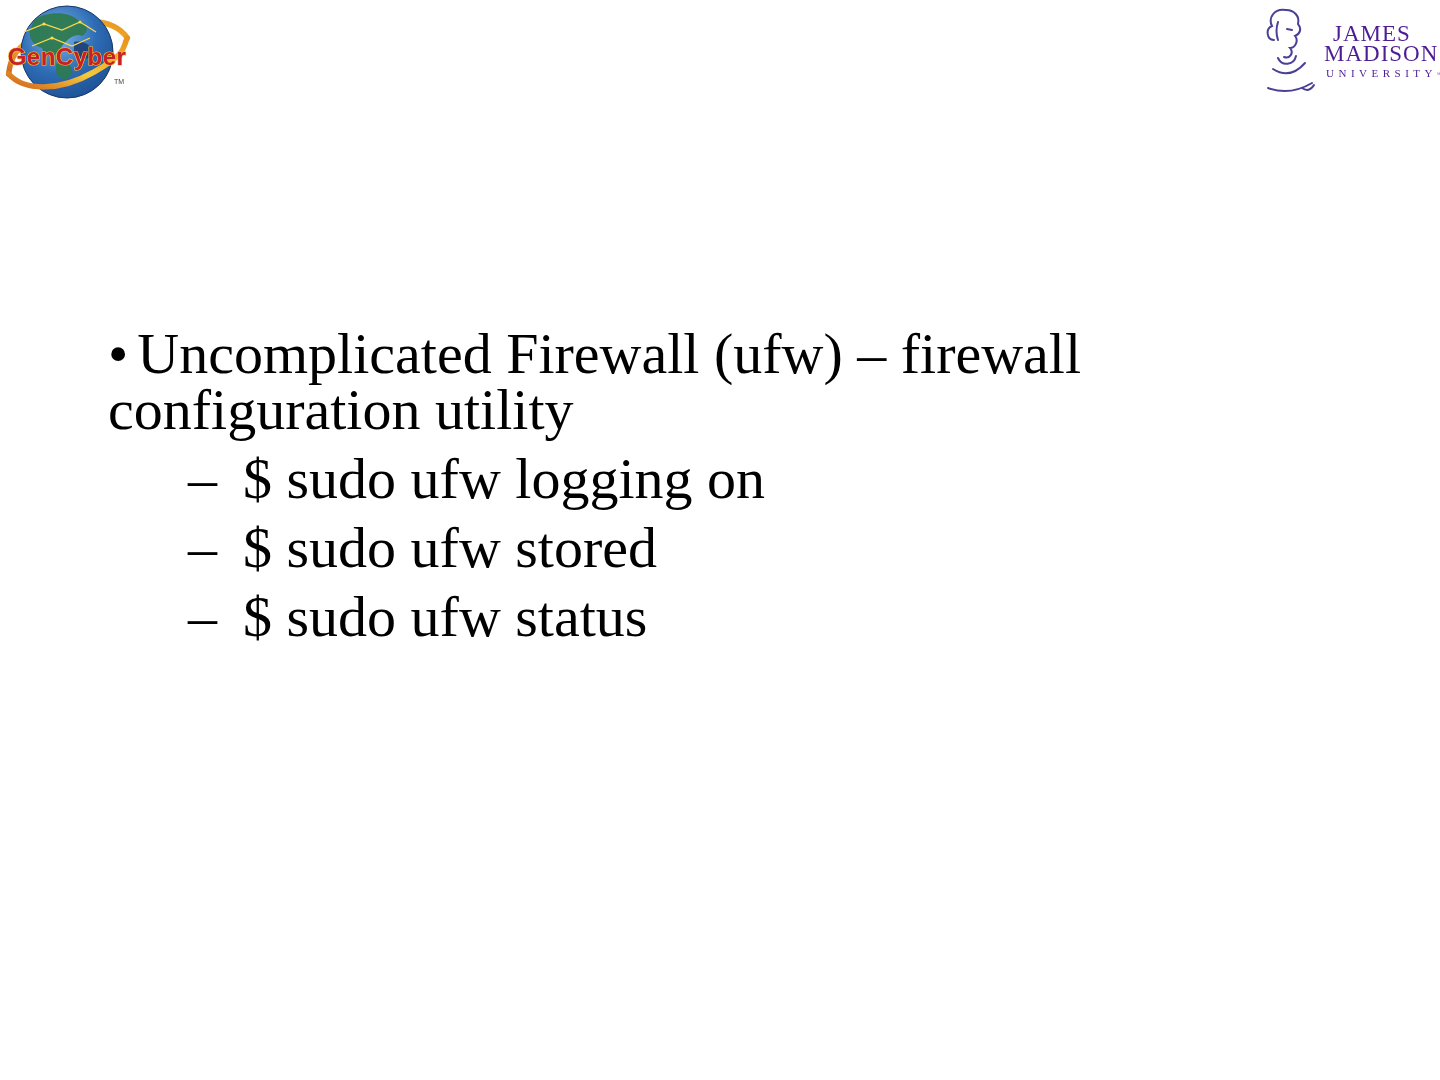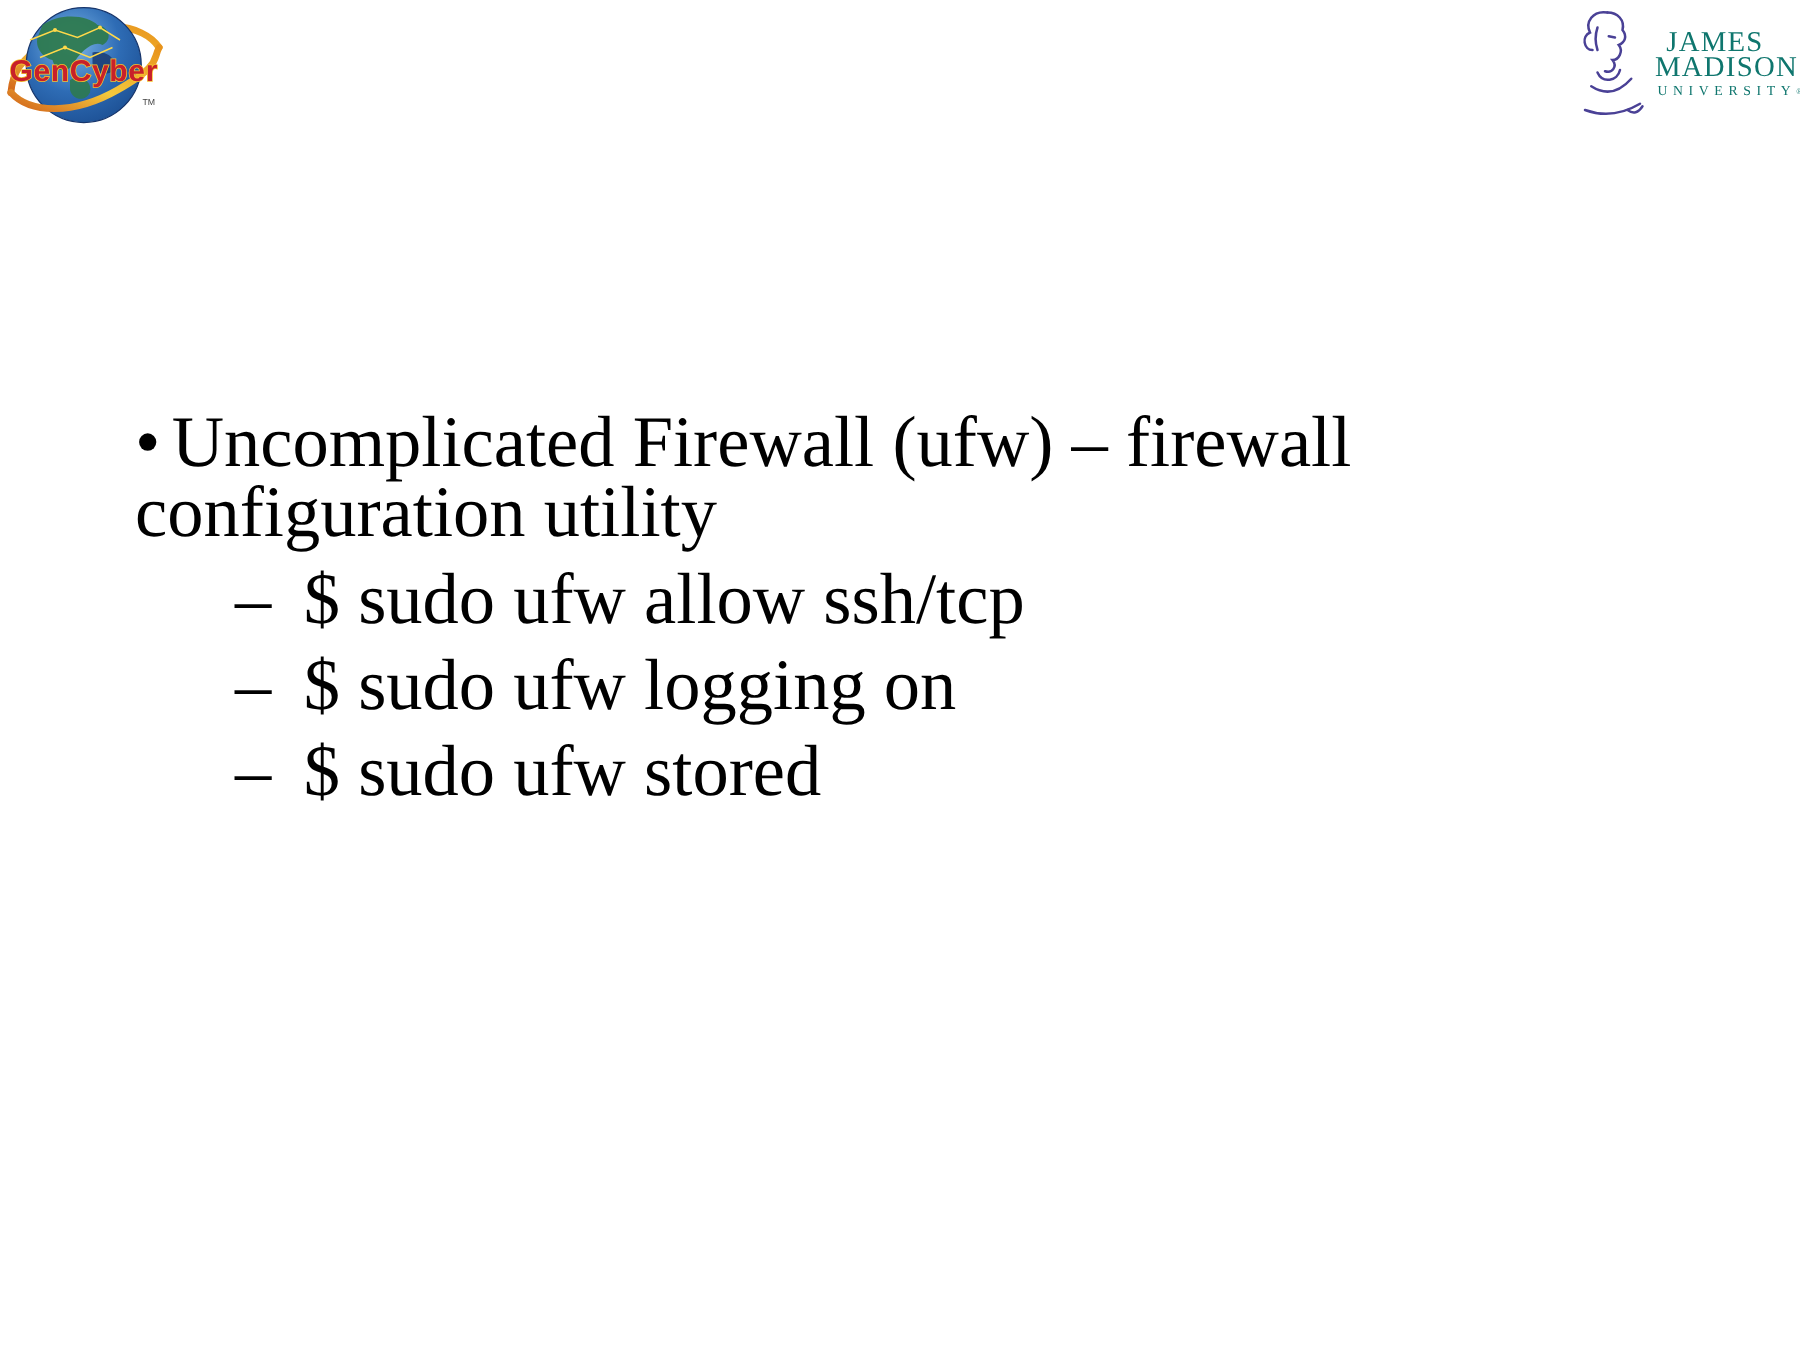--- a/index.html
+++ b/index.html
@@ -71,21 +71,21 @@
     font-size: 7px;
   }
 
   
   .jmu-logo {
     position: absolute;
     left: 1260px;
     top: 2px;
     width: 180px;
     height: 104px;
-    color: #0f766e;
+    color: #4c1d95;
     display: flex;
     align-items: flex-start;
   }
   .jmu-portrait { flex: 0 0 auto; }
   .jmu-text {
     margin-top: 22px;
     margin-left: 2px;
     white-space: nowrap;
   }
   .jmu-l1 {
@@ -167,18 +167,18 @@
     <div class="jmu-text">
       <div class="jmu-l1">JAMES</div>
       <div class="jmu-l2">MADISON</div>
       <div class="jmu-l3"><span>UNIVERSITY</span><span class="jmu-reg">®</span></div>
     </div>
   </div>
 
 
   <div class="content">
     <div class="line lvl1"><span class="marker">•</span><span>Uncomplicated Firewall (ufw) – firewall configuration utility</span></div>
-    <div class="line lvl2"><span class="marker">–</span><span>$ sudo ufw allow ssh/tcp</span></div>
     <div class="line lvl2"><span class="marker">–</span><span>$ sudo ufw logging on</span></div>
     <div class="line lvl2"><span class="marker">–</span><span>$ sudo ufw stored</span></div>
+    <div class="line lvl2"><span class="marker">–</span><span>$ sudo ufw status</span></div>
   </div>
 
 </div>
 
 </body></html>

